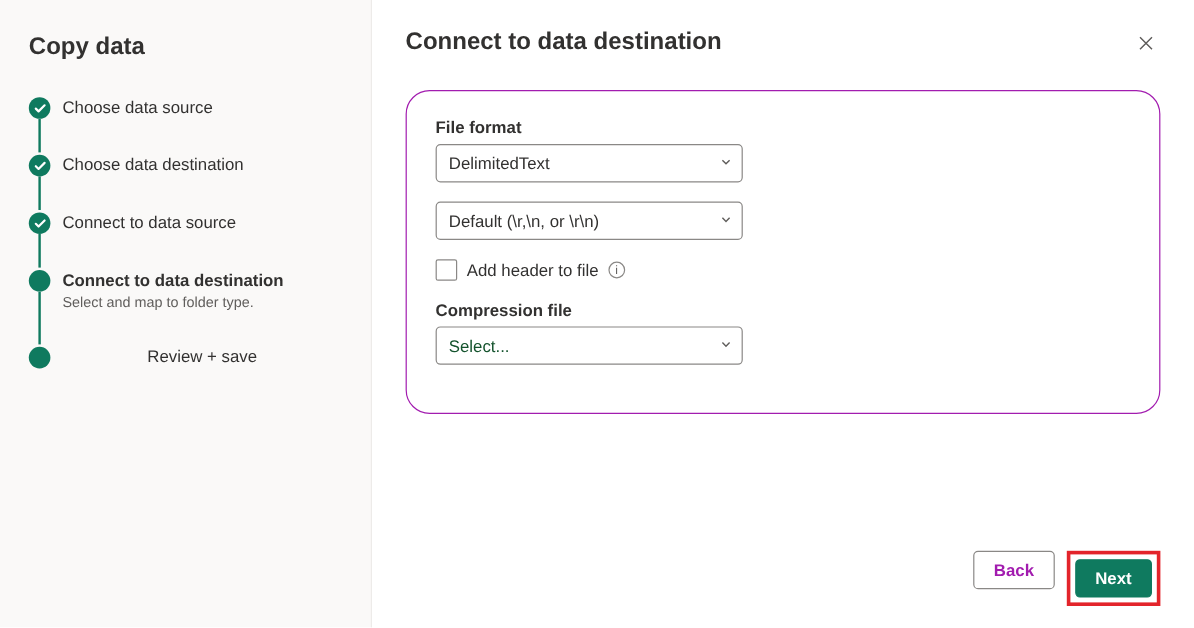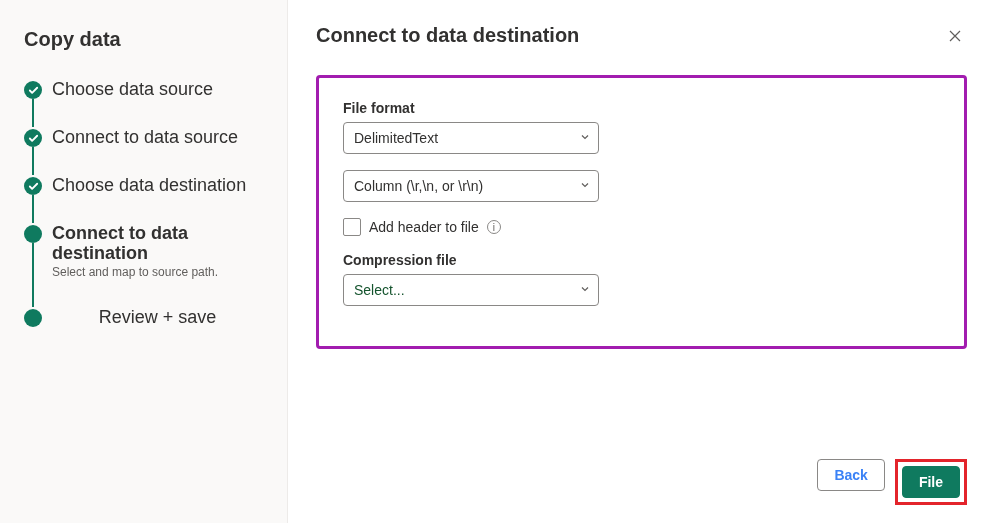--- a/index.html
+++ b/index.html
@@ -6,21 +6,21 @@
     body {
       font-family: "Segoe UI", -apple-system, sans-serif;
       font-size: 14px;
       color: #323130;
       width: 995px;
       height: 523px;
       display: flex;
       background: #fff;
     }
     .sidebar {
-      width: 288px;
+      width: 310px;
       background: #faf9f8;
       padding: 28px 24px;
       border-right: 1px solid #edebe9;
     }
     .sidebar-title {
       font-size: 20px;
       font-weight: 600;
       margin-bottom: 28px;
     }
     .steps { list-style: none; }
@@ -48,21 +48,21 @@
       height: 18px;
       border-radius: 50%;
       background: #0f7a5f;
       display: flex;
       align-items: center;
       justify-content: center;
     }
     .step-bullet.completed svg { display: block; }
     .step-bullet svg { display: none; width: 11px; height: 11px; }
     .step-label {
-      font-size: 18px;
+      font-size: 14px;
       line-height: 20px;
     }
     .step.active .step-label { font-weight: 600; }
     .step-sub {
       font-size: 12px;
       color: #605e5c;
       margin-top: 2px;
     }
     .main {
       flex: 1;
@@ -82,22 +82,22 @@
       font-weight: 600;
     }
     .close-btn {
       background: none;
       border: none;
       cursor: pointer;
       padding: 4px;
       color: #605e5c;
     }
     .form-card {
-      border: 3px solid #a21caf;
-      border-radius: 4px;
+      border: 1px solid #a21caf;
+      border-radius: 20px;
       padding: 22px 24px 40px 24px;
       flex: 0 0 auto;
     }
     .form-group { margin-bottom: 16px; }
     .form-label {
       display: block;
       font-size: 14px;
       font-weight: 600;
       margin-bottom: 6px;
     }
@@ -167,21 +167,21 @@
       padding: 0 16px;
       border-radius: 4px;
       font-size: 14px;
       font-family: inherit;
       font-weight: 600;
       cursor: pointer;
     }
     .btn-secondary {
       background: #fff;
       border: 1px solid #8a8886;
-      color: #3b82f6;
+      color: #a21caf;
     }
     .btn-primary {
       background: #0f7a5f;
       border: 1px solid #0f7a5f;
       color: #fff;
     }
     .highlight-box {
       border: 3px solid #e3242b;
       padding: 4px;
       display: inline-flex;
@@ -200,34 +200,34 @@
           </svg>
       </span>
       <div class="step-label">Choose data source</div>
     </li>
     <li class="step">
       <span class="step-bullet completed">
         <svg viewBox="0 0 12 12">
             <path d="M10 3L4.5 8.5L2 6" stroke="#fff" stroke-width="2" fill="none" stroke-linecap="round" stroke-linejoin="round"></path>
           </svg>
       </span>
-      <div class="step-label">Connect to data source</div>
+      <div class="step-label">Choose data destination</div>
     </li>
     <li class="step">
       <span class="step-bullet completed">
         <svg viewBox="0 0 12 12">
             <path d="M10 3L4.5 8.5L2 6" stroke="#fff" stroke-width="2" fill="none" stroke-linecap="round" stroke-linejoin="round"></path>
           </svg>
       </span>
-      <div class="step-label">Choose data destination</div>
+      <div class="step-label">Connect to data source</div>
     </li>
     <li class="step active">
       <span class="step-bullet"></span>
       <div class="step-label">Connect to data destination</div>
-      <div class="step-sub">Select and map to source path.</div>
+      <div class="step-sub">Select and map to folder type.</div>
     </li>
     <li class="step">
       <span class="step-bullet"></span>
       <div class="step-label">Review + save</div>
     </li>
   </ul>
 </aside>
 
 <main class="main">
   <div class="main-header">
@@ -249,21 +249,21 @@
           <svg width="12" height="12" viewBox="0 0 12 12">
               <path d="M3 4.5l3 3 3-3" stroke="currentColor" stroke-width="1.2" fill="none"></path>
             </svg>
         </span>
       </div>
     </div>
 
 
     <div class="form-group">
       <div class="select-wrap">
-        <button class="select-input"><span>Column (\r,\n, or \r\n)</span></button>
+        <button class="select-input"><span>Default (\r,\n, or \r\n)</span></button>
         <span class="select-chevron">
           <svg width="12" height="12" viewBox="0 0 12 12">
               <path d="M3 4.5l3 3 3-3" stroke="currentColor" stroke-width="1.2" fill="none"></path>
             </svg>
         </span>
       </div>
     </div>
 
     <div class="checkbox-row">
       <div class="checkbox"></div>
@@ -281,16 +281,16 @@
             </svg>
         </span>
       </div>
     </div>
 
   </div>
 
   <div class="footer">
     <button class="btn btn-secondary">Back</button>
     <span class="highlight-box">
-      <button class="btn btn-primary">File</button>
+      <button class="btn btn-primary">Next</button>
     </span>
   </div>
 </main>
 
 </body></html>

